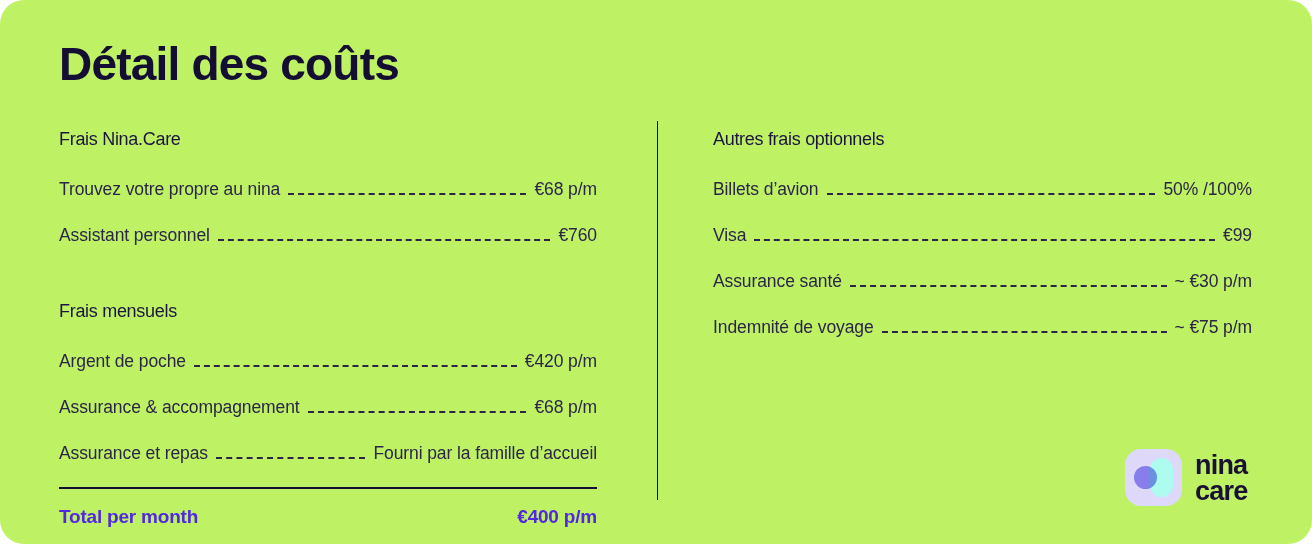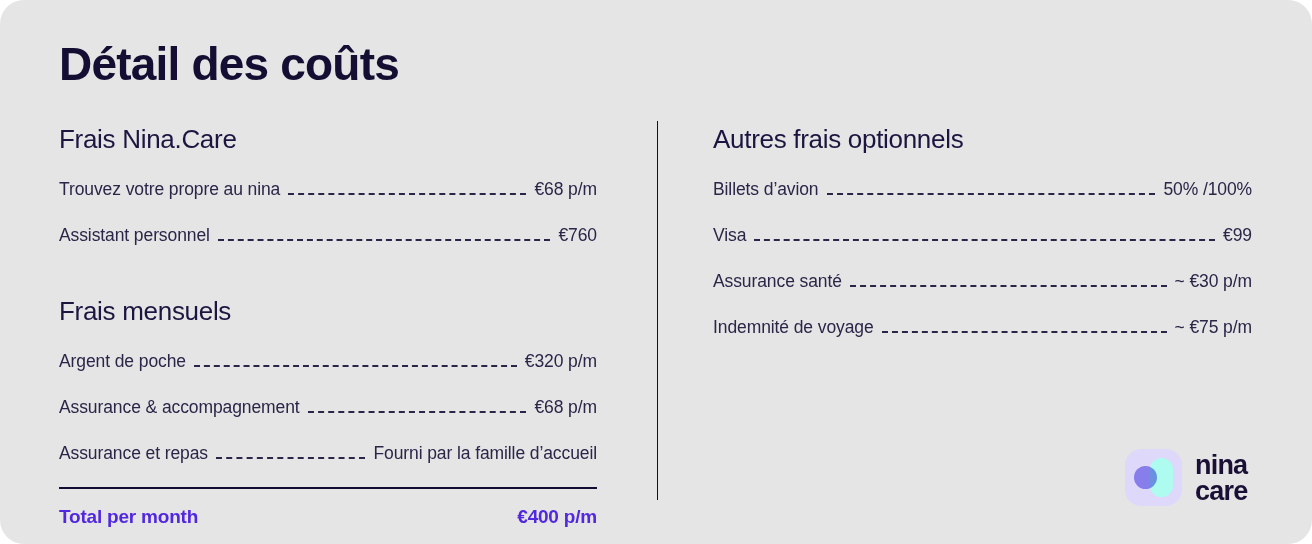--- a/index.html
+++ b/index.html
@@ -13,21 +13,21 @@
     height: 544px;
     font-family: "Liberation Sans", sans-serif;
     -webkit-font-smoothing: antialiased;
   }
 
   .card {
     position: relative;
     width: 1312px;
     height: 544px;
     box-sizing: border-box;
-    background: #e5e5e5;
+    background: #bef264;
     border-radius: 24px;
     overflow: hidden;
   }
 
   .page-title {
     position: absolute;
     left: 59px;
     top: 34px;
     margin: 0;
     font-size: 46px;
@@ -57,21 +57,21 @@
     position: absolute;
     left: 657px;
     top: 121px;
     width: 1px;
     height: 379px;
     background: #140d32;
   }
 
   .section-title {
     margin: 0;
-    font-size: 26px;
+    font-size: 18px;
     line-height: 34px;
     font-weight: 400;
     color: #1c1540;
     letter-spacing: -0.3px;
     white-space: nowrap;
   }
   .section-title.first  { padding-top: 4px; }
   .section-title.second { padding-top: 36px; }
 
   
@@ -193,21 +193,21 @@
           <span class="value">€760</span>
         </div>
       </div>
 
       <h2 class="section-title second">Frais mensuels</h2>
 
       <div class="rows">
         <div class="row">
           <span class="label">Argent de poche</span>
           <span class="leader"></span>
-          <span class="value">€320 p/m</span>
+          <span class="value">€420 p/m</span>
         </div>
         <div class="row">
           <span class="label">Assurance &amp; accompagnement</span>
           <span class="leader"></span>
           <span class="value">€68 p/m</span>
         </div>
         <div class="row">
           <span class="label">Assurance et repas</span>
           <span class="leader"></span>
           <span class="value">Fourni par la famille d’accueil</span>

